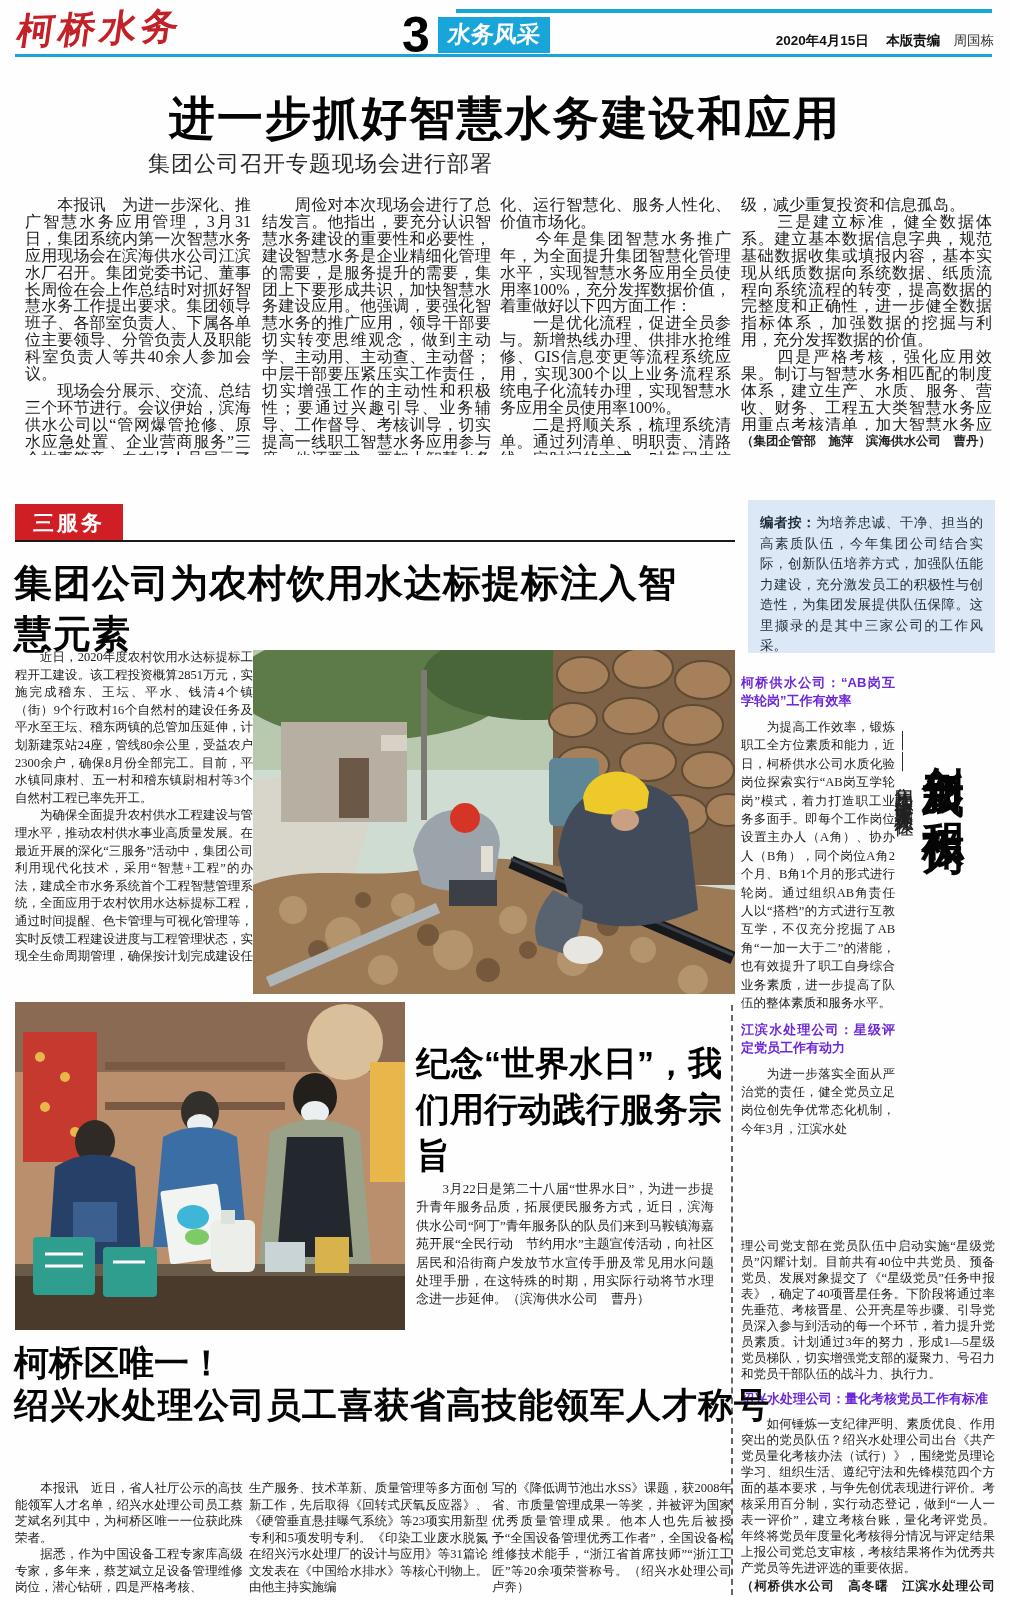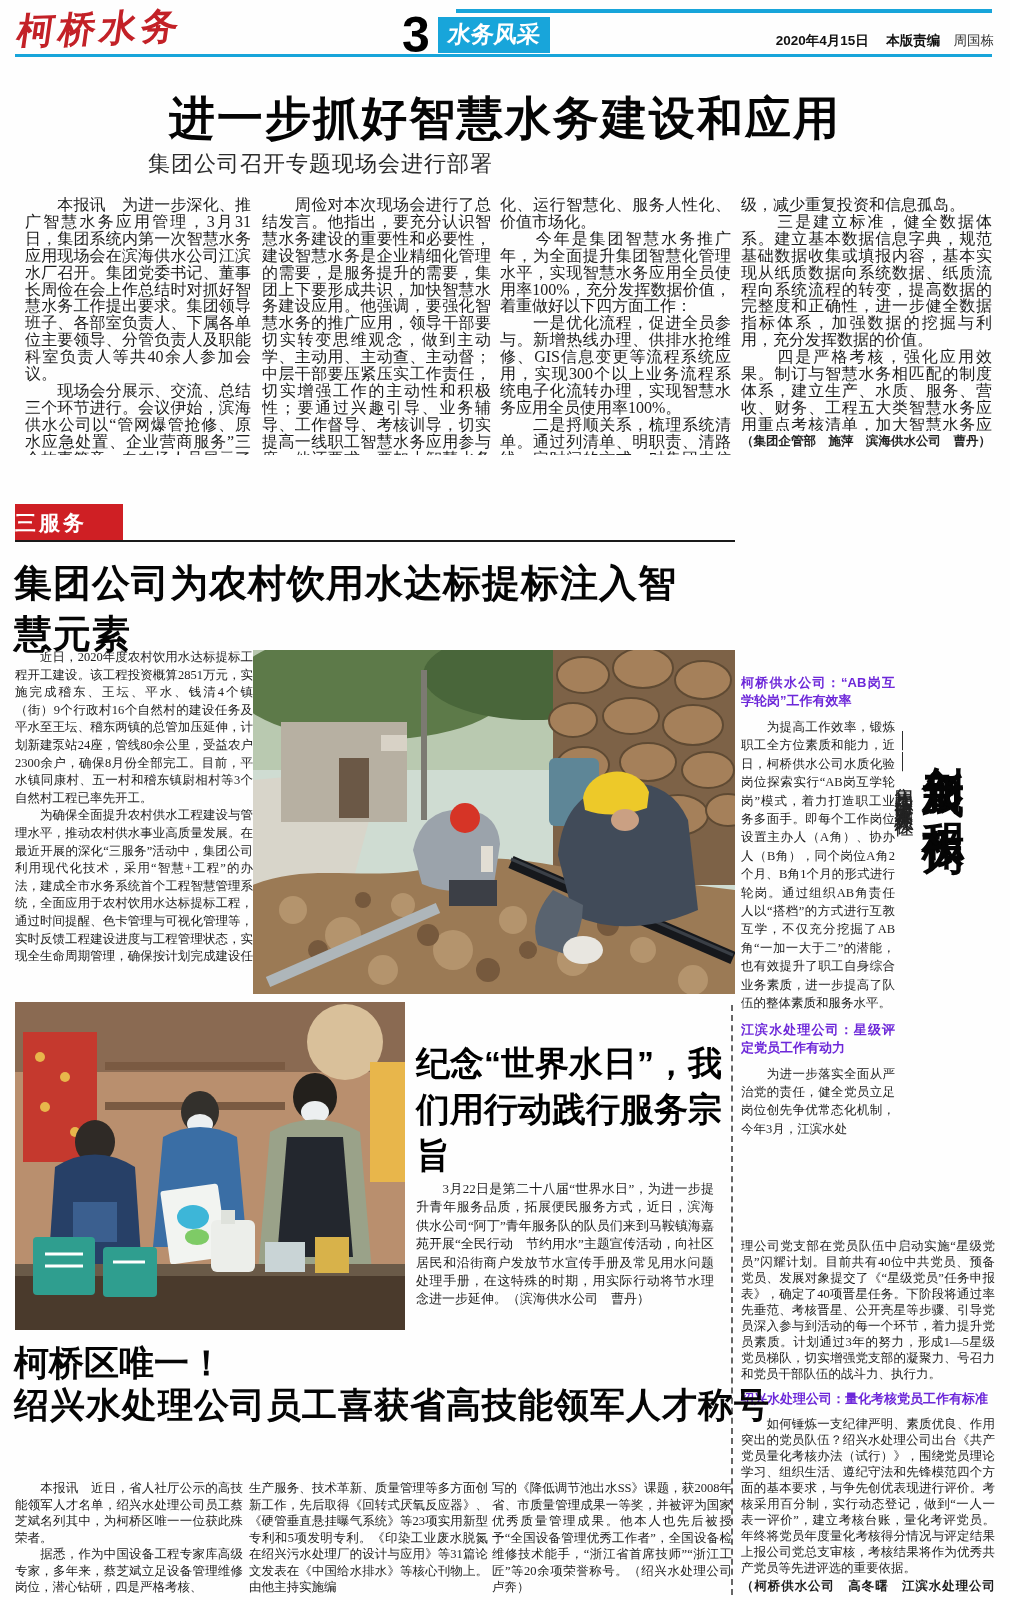--- a/index.html
+++ b/index.html
@@ -31,21 +31,21 @@
   .a1-sub{left:148px;top:149px;font-size:22px;color:#2b2b2b;letter-spacing:1px;}
   .ncol{top:197px;height:258px;font-size:16px;line-height:16.9px;}
   .c1{left:25px;width:226px;}
   .c2{left:262px;width:229px;}
   .c3{left:500px;width:231px;}
   .c4{left:741px;width:251px;height:234px;}
   .a1-byline{left:741px;top:433px;width:251px;font-size:12.5px;font-weight:bold;color:#222;}
 
   
   .svc-tag{left:15px;top:504px;width:108px;height:37px;background:#cf1f24;}
-  .svc-tag span{display:block;text-align:left;line-height:37px;color:#fff;font-size:21px;font-weight:bold;
+  .svc-tag span{display:block;text-align:center;line-height:37px;color:#fff;font-size:21px;font-weight:bold;
                 letter-spacing:3px;font-family:"Liberation Sans",sans-serif;}
   .svc-rule{left:15px;top:540px;width:720px;height:2px;background:#1a1a1a;}
   .svc-headline{left:14px;top:558px;width:700px;font-size:38px;font-weight:bold;letter-spacing:1px;
                 color:#050505;font-family:"Liberation Sans",sans-serif;}
   .editor-box{left:748px;top:500px;width:247px;height:153px;background:#dce8f5;padding:13px 12px;
               box-sizing:border-box;font-size:13.5px;line-height:20.5px;color:#1c2a3a;}
   .editor-box b{font-family:"Liberation Sans",sans-serif;}
   .rural-col{left:15px;top:649px;width:238px;height:316px;font-size:12.5px;line-height:17.6px;}
   .photo{background:#ddd;}
   .photo1{left:253px;top:650px;width:482px;height:344px;}
@@ -115,20 +115,23 @@
       <p>　　四是严格考核，强化应用效果。制订与智慧水务相匹配的制度体系，建立生产、水质、服务、营收、财务、工程五大类智慧水务应用重点考核清单，加大智慧水务应用在经营责任制考核中的比值，通过可操作性的考核方式引导完成考核内容，并每月通报考核结果。</p>
     </div>
   <div class="abs a1-byline">（集团企管部　施萍　滨海供水公司　曹丹）</div>
 
   <div class="abs svc-tag">
     <span>三服务</span>
   </div>
   <div class="abs svc-rule"></div>
   <div class="abs svc-headline">集团公司为农村饮用水达标提标注入智慧元素</div>
 
+  <div class="abs editor-box jt">
+    <p><b>编者按：</b><span>为培养忠诚、干净、担当的高素质队伍，今年集团公司结合实际，创新队伍培养方式，加强队伍能力建设，充分激发员工的积极性与创造性，为集团发展提供队伍保障。这里撷录的是其中三家公司的工作风采。</span></p>
+  </div>
 
   <div class="abs rural-col jt clip">
       <p>　　近日，2020年度农村饮用水达标提标工程开工建设。该工程投资概算2851万元，实施完成稽东、王坛、平水、钱清4个镇（街）9个行政村16个自然村的建设任务及平水至王坛、稽东两镇的总管加压延伸，计划新建泵站24座，管线80余公里，受益农户2300余户，确保8月份全部完工。目前，平水镇同康村、五一村和稽东镇尉相村等3个自然村工程已率先开工。</p>
       <p>　　为确保全面提升农村供水工程建设与管理水平，推动农村供水事业高质量发展。在最近开展的深化“三服务”活动中，集团公司利用现代化技术，采用“智慧+工程”的办法，建成全市水务系统首个工程智慧管理系统，全面应用于农村饮用水达标提标工程，通过时间提醒、色卡管理与可视化管理等，实时反馈工程建设进度与工程管理状态，实现全生命周期管理，确保按计划完成建设任务。（柯桥供水公司　平晶晶）</p>
     </div>
 
   <div class="abs photo photo1 clip">
     <svg width="482" height="344" viewBox="0 0 482 344" xmlns="http://www.w3.org/2000/svg">
       <rect width="482" height="344" fill="#cfdcd2"></rect>
       <rect x="0" y="0" width="482" height="120" fill="#b9c9b0"></rect>

